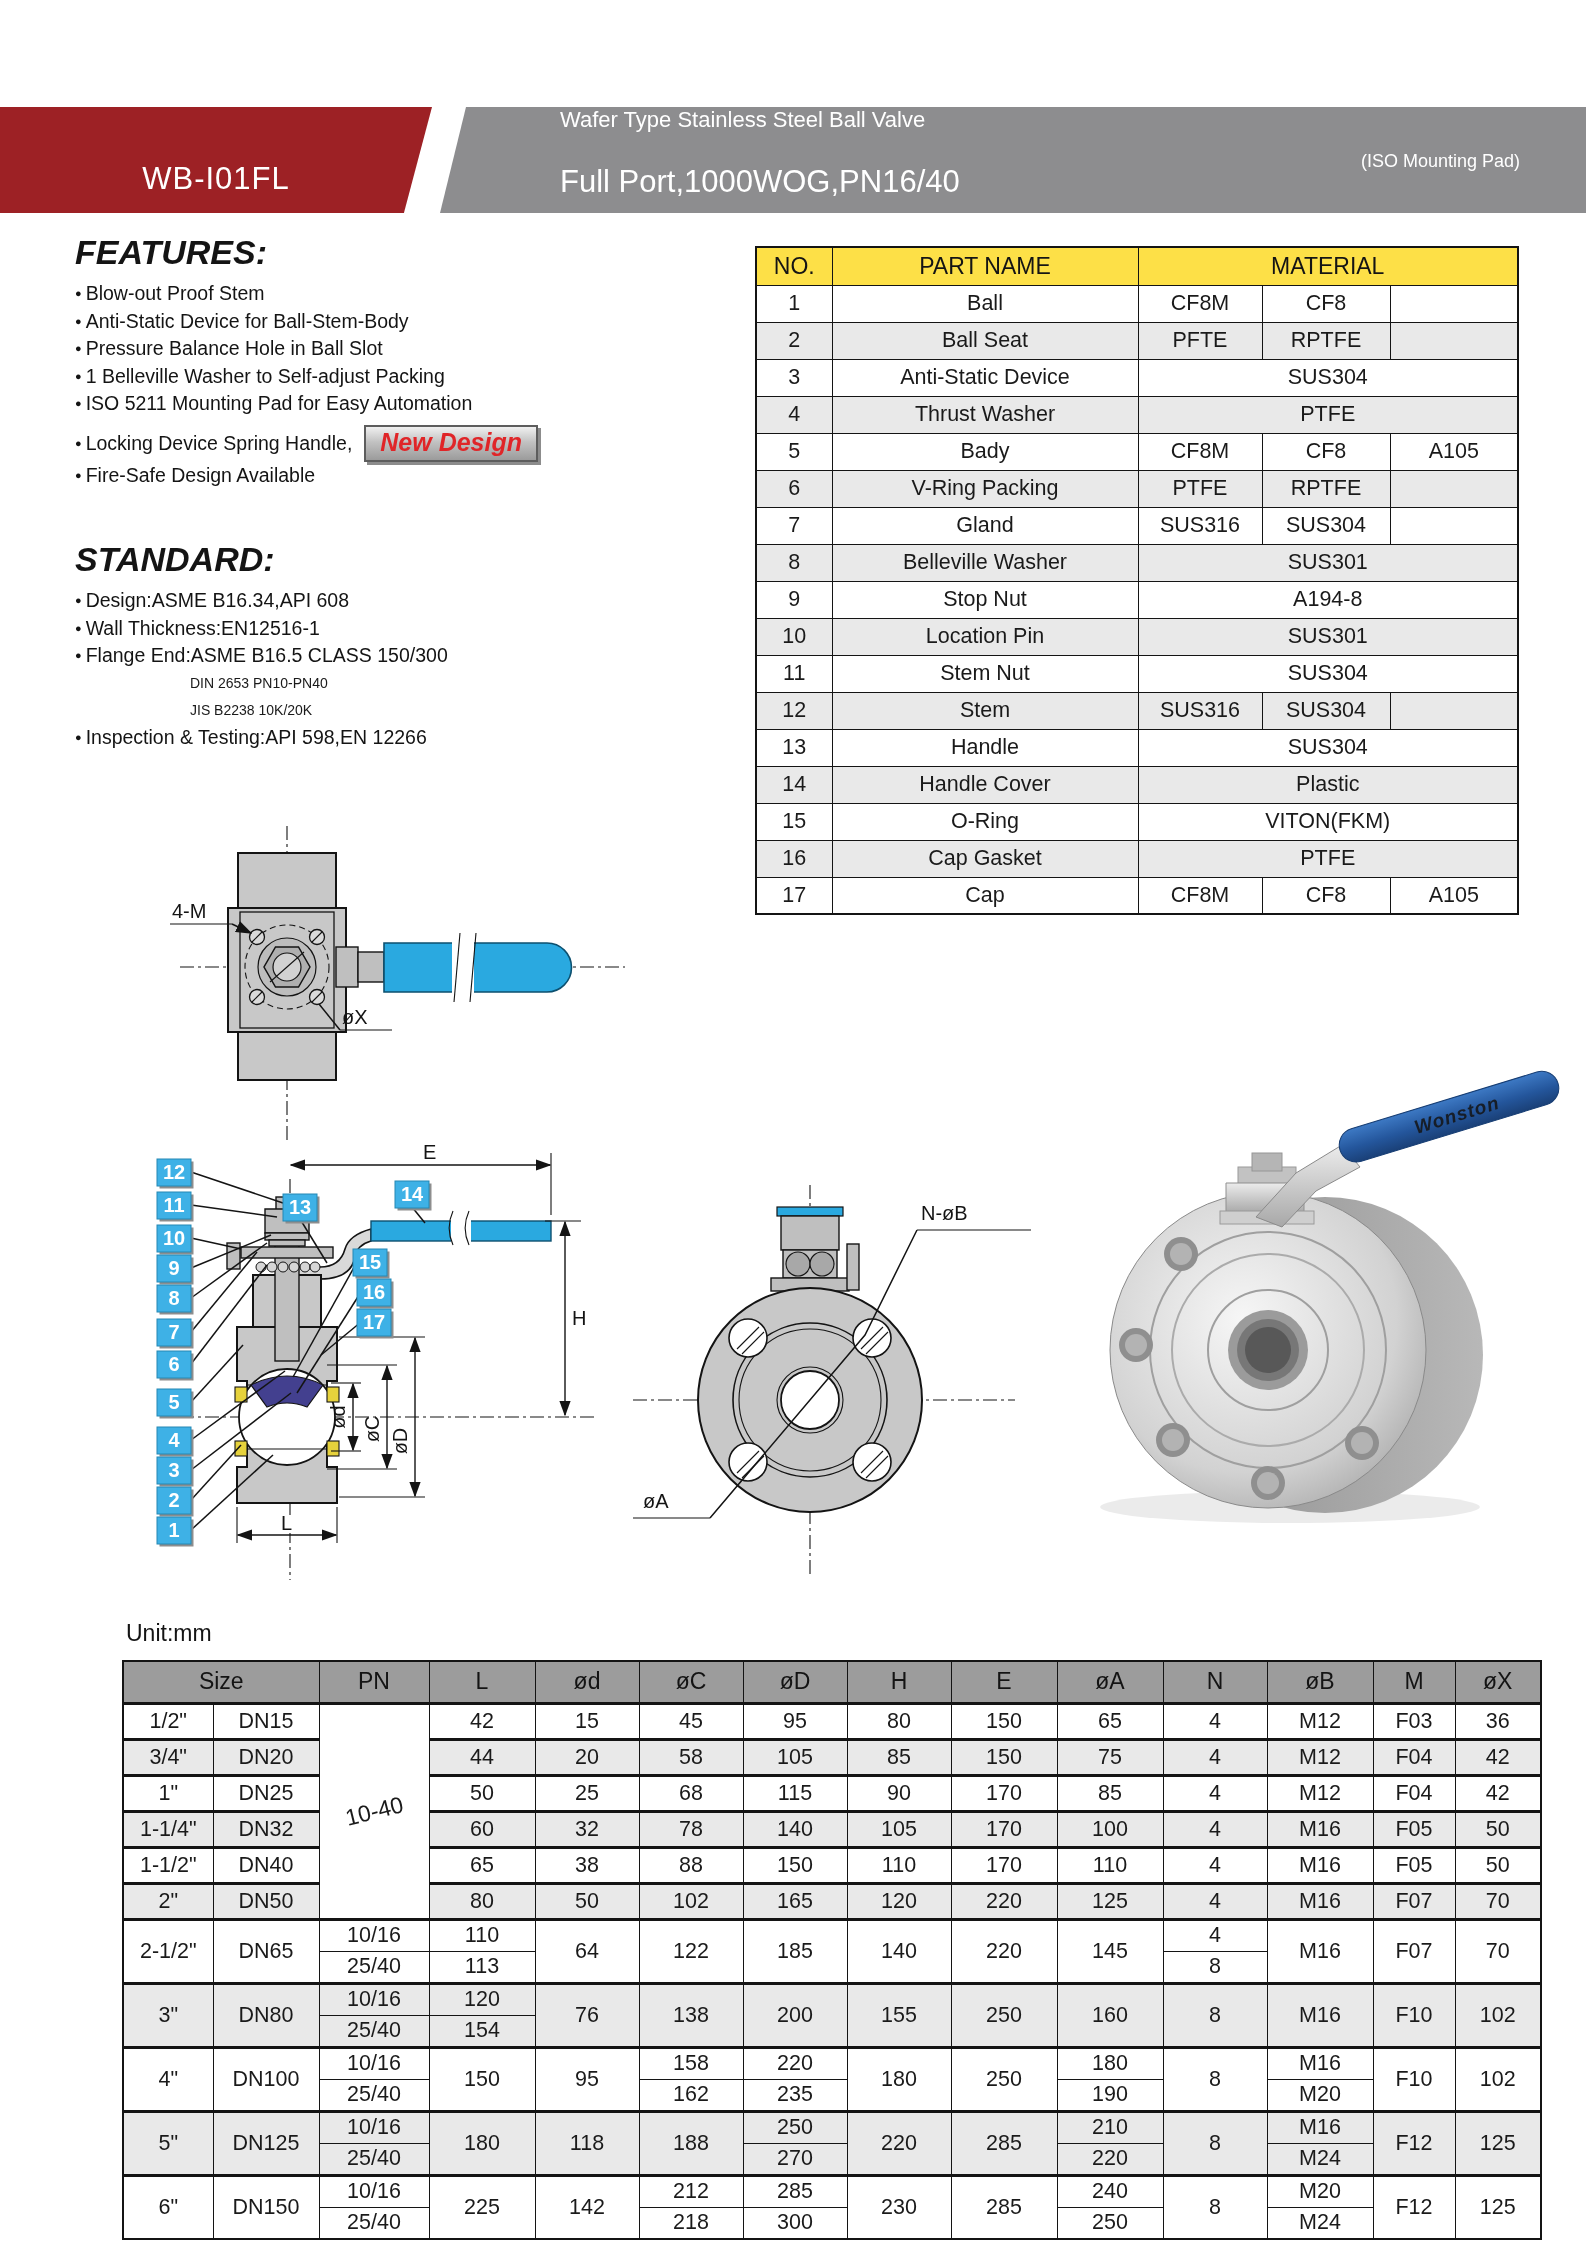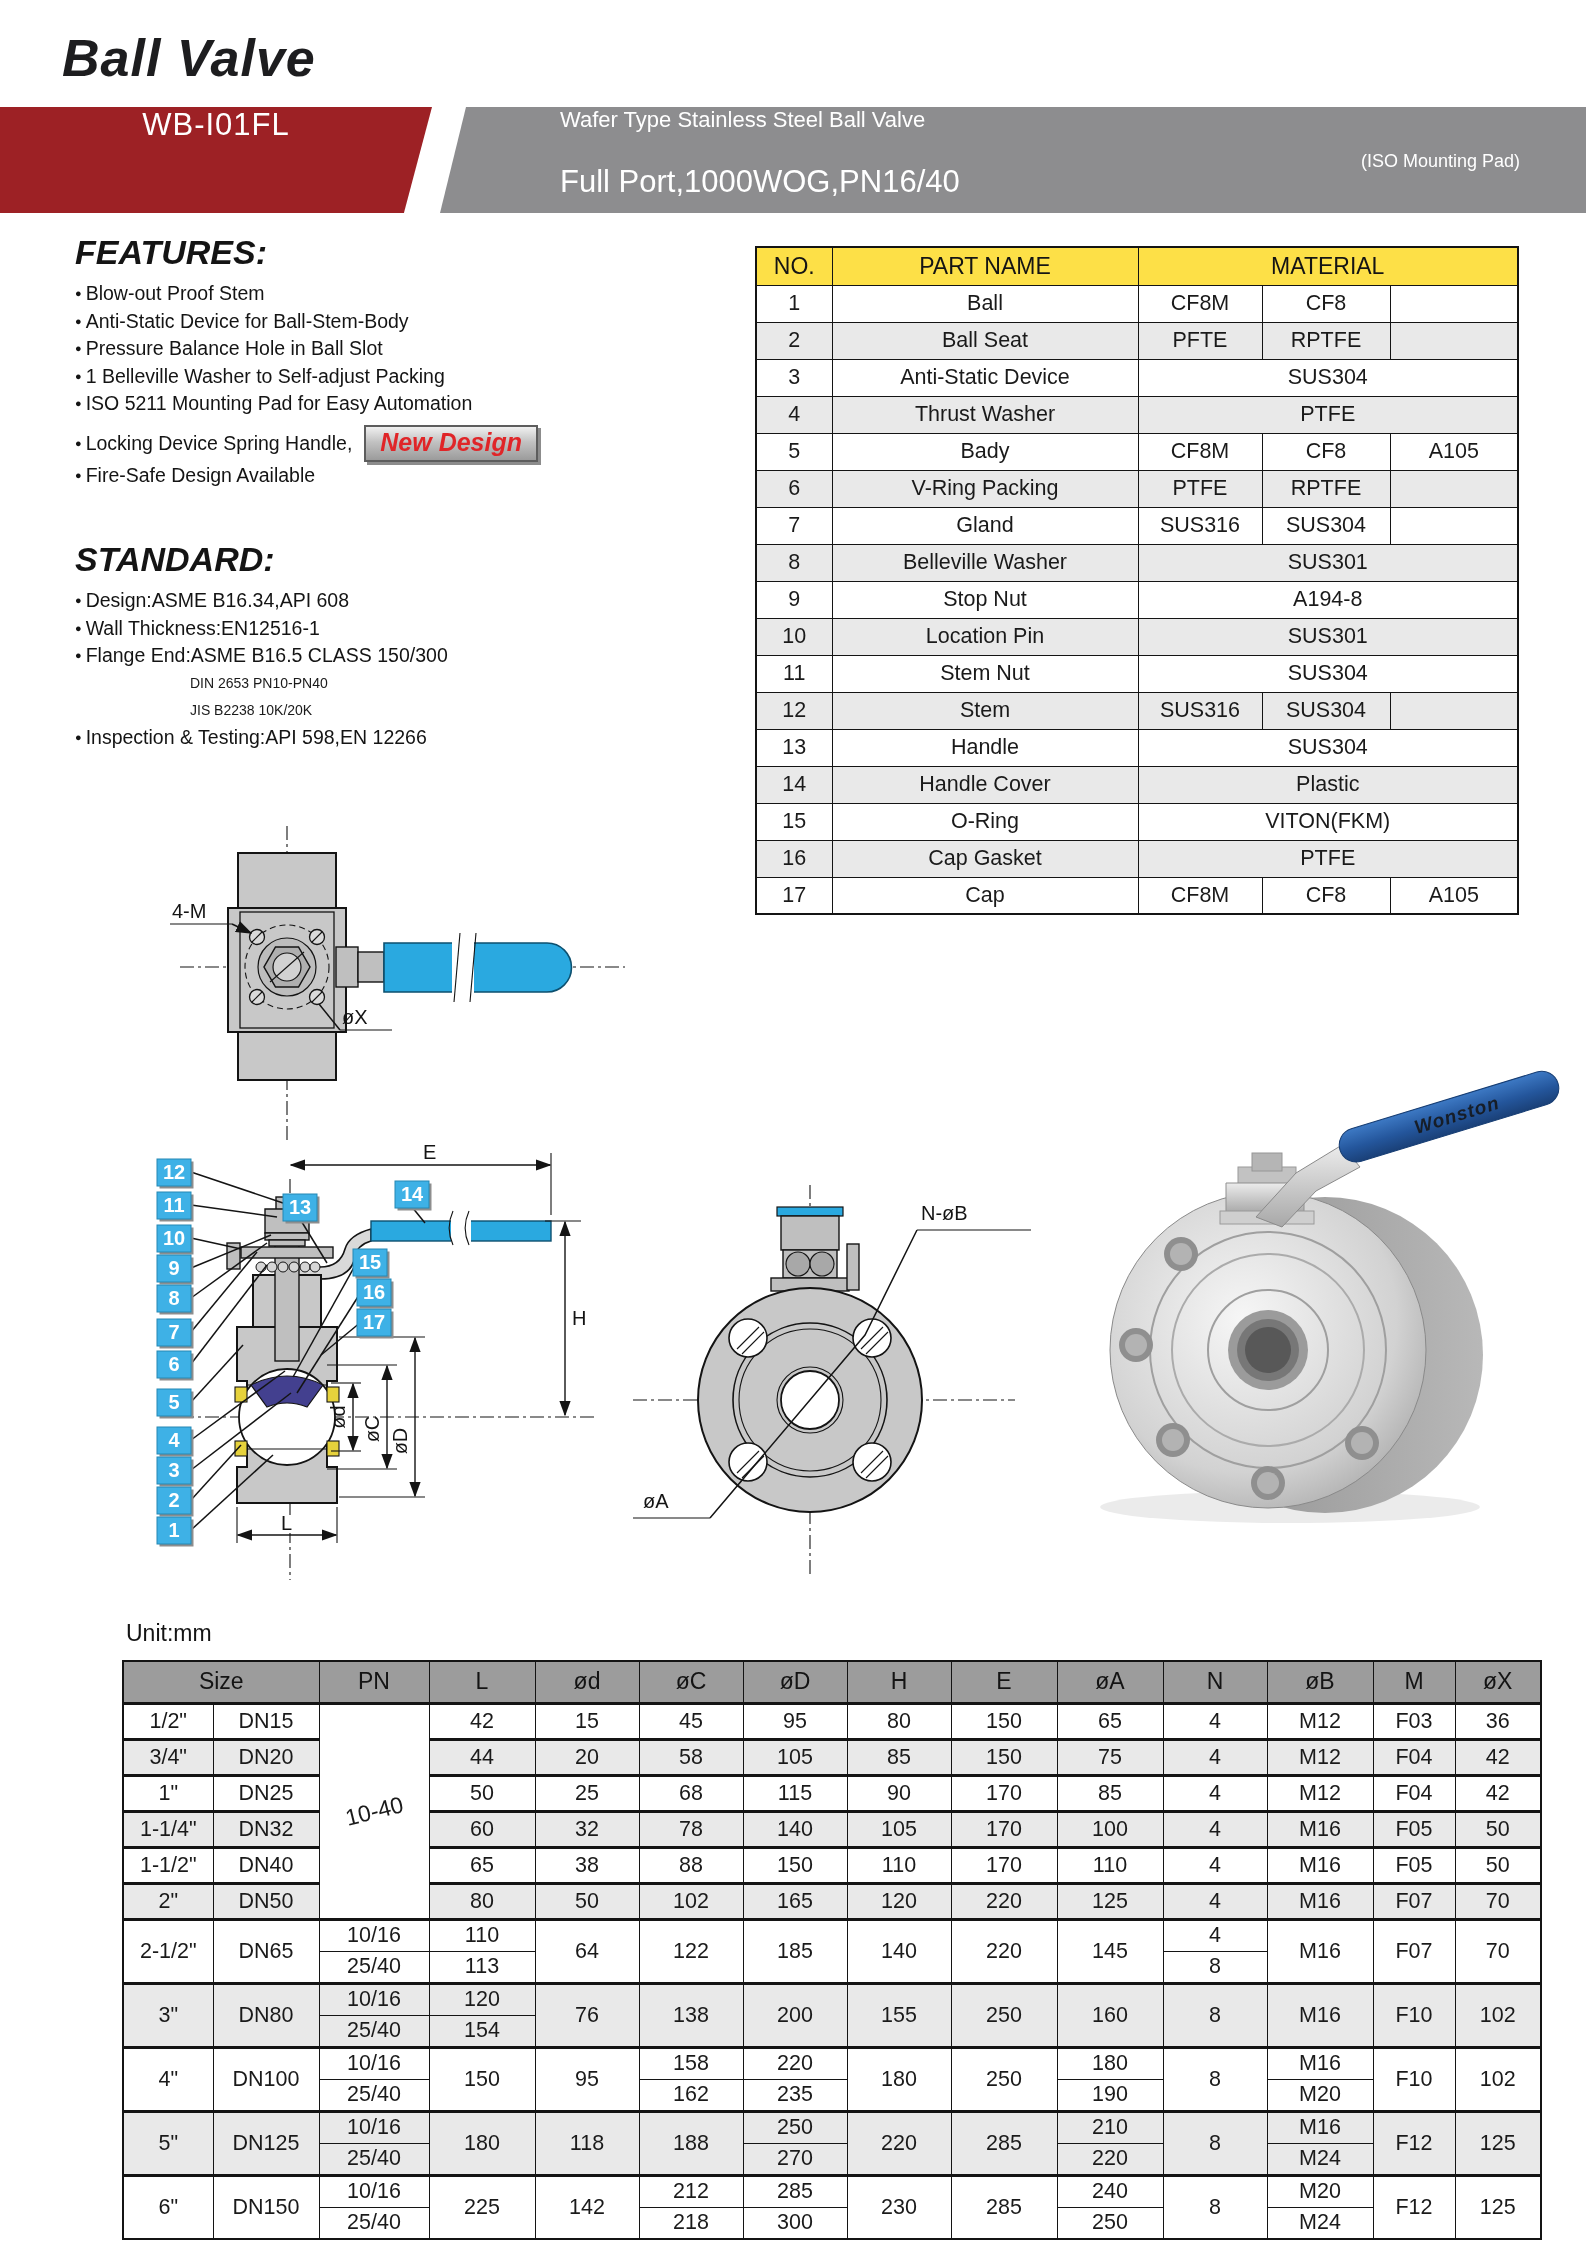--- a/index.html
+++ b/index.html
@@ -6,21 +6,21 @@
   #page{position:relative;width:1596px;height:2258px;background:#ffffff;
         font-family:"Liberation Sans",sans-serif;color:#1a1a1a;overflow:hidden;}
   .abs{position:absolute;}
 
   
   .doc-title{left:62px;top:28px;font-size:52px;font-weight:bold;font-style:italic;
              letter-spacing:1px;color:#1d1d1f;}
   .band{top:107px;height:106px;}
   .band-red{left:0;width:432px;background:#9D2125;
             clip-path:polygon(0 0,100% 0,93.5% 100%,0 100%);
-            display:flex;justify-content:center;padding-bottom:16px;box-sizing:border-box;}
+            display:flex;align-items:flex-end;justify-content:center;padding-bottom:16px;box-sizing:border-box;}
   .band-red .model{color:#fff;font-size:31px;letter-spacing:1px;}
   .band-gray{left:440px;width:1146px;background:#8D8D8F;
              clip-path:polygon(26px 0,100% 0,100% 100%,0 100%);}
   .band-gray .l1{position:absolute;left:120px;top:0;font-size:22px;color:#fff;}
   .band-gray .l2{position:absolute;left:120px;top:57px;font-size:31px;color:#fff;}
   .band-gray .note{position:absolute;right:66px;top:44px;font-size:18px;color:#fff;}
 
   
   .features{left:75px;top:233px;width:600px;}
   .features h2,.standard h2{margin:0 0 8px 0;font-size:34px;font-style:italic;font-weight:bold;color:#141414;}
@@ -69,21 +69,20 @@
   .co-shadow{fill:#8E8E8E;}
   .co-num{fill:#fff;font-size:20px;font-weight:bold;text-anchor:middle;}
   .dimtext{font-size:20px;}
   .lbltext{font-size:20px;}
 </style>
 </head>
 <body>
 
 <div id="page">
 
-  <div class="abs doc-title">Ball Valve</div>
 
   <div class="abs band band-red">
     <span class="model">WB-I01FL</span>
   </div>
   <div class="abs band band-gray">
     <span class="l1">Wafer Type Stainless Steel Ball Valve</span>
     <span class="l2">Full Port,1000WOG,PN16/40</span>
     <span class="note">(ISO Mounting Pad)</span>
   </div>
 

